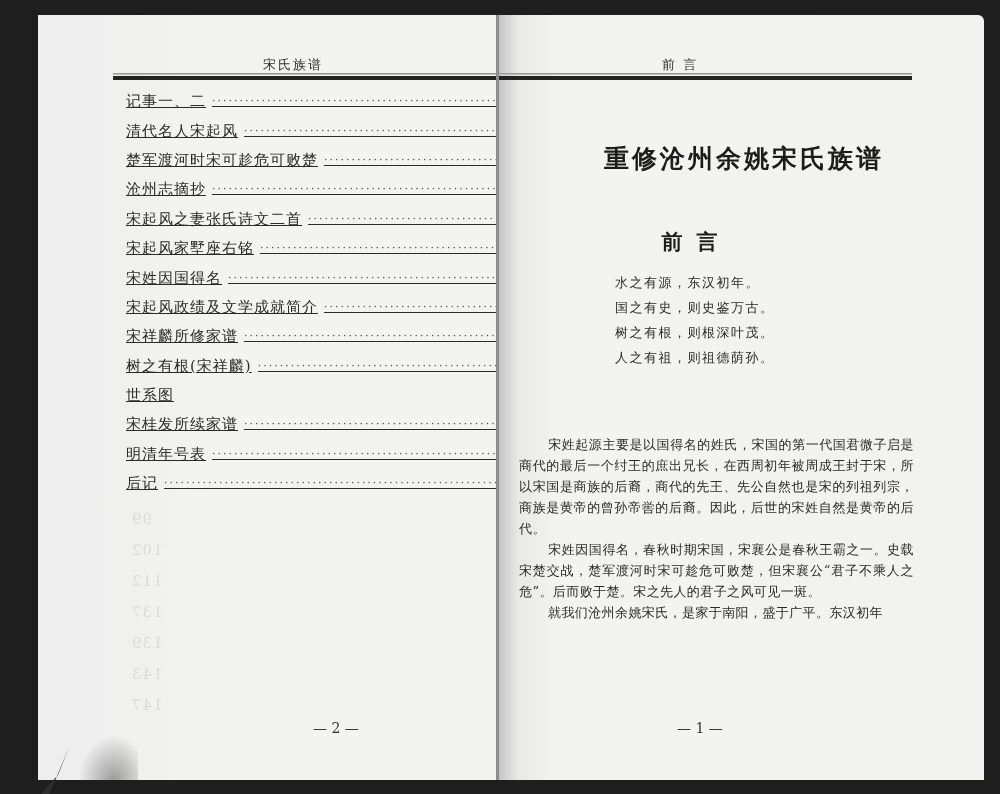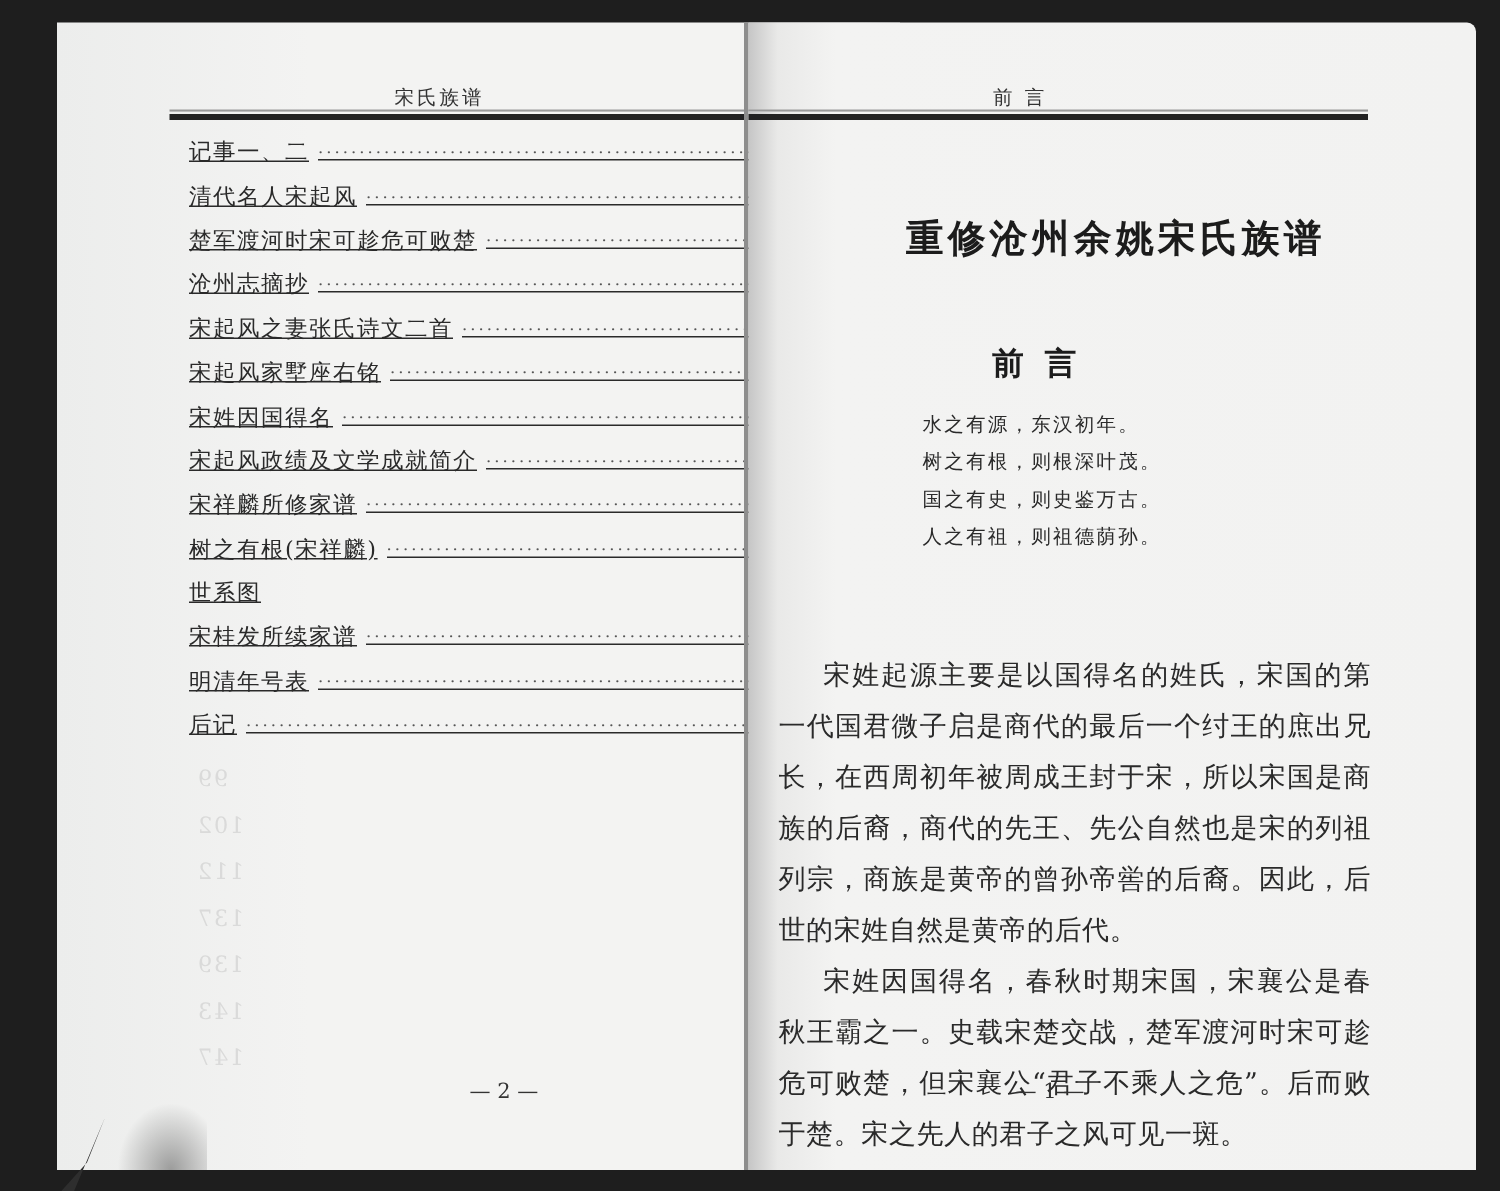--- a/index.html
+++ b/index.html
@@ -57,21 +57,21 @@
   }
   .preface-heading {
     position: absolute; left: 0; top: 213px; width: 395px; text-align: center;
     font-size: 21px; font-weight: bold; color: #1c1c1c; letter-spacing: 14px;
   }
   .verse { position: absolute; left: 116px; top: 259px; }
   .verse-line { height: 25px; font-size: 13px; color: #2a2a2a; letter-spacing: 1.5px; }
   .body-text {
     position: absolute; left: 20px; top: 419px; width: 395px;
   }
-  .para { font-size: 18px; color: #2a2a2a; line-height: 34px; text-align: justify; letter-spacing: 0.4px; }
+  .para { font-size: 13px; color: #2a2a2a; line-height: 21px; text-align: justify; letter-spacing: 0.4px; }
   .para .indent { display: inline-block; width: 29px; }
 
   .corner-curl {
     position: absolute; left: 40px; top: 745px; width: 30px; height: 50px;
     background: #2e2e2e; clip-path: polygon(100% 0, 60% 60%, 0% 100%, 30% 100%);
   }
   .curl-shadow { position: absolute; left: 40px; top: 720px; width: 60px; height: 45px;
     background: radial-gradient(ellipse at 60% 100%, rgba(0,0,0,0.35), transparent 70%); }
 </style>
 </head>
@@ -169,22 +169,22 @@
 
   <div class="page right">
     <div class="running-head" style="left:163px">前  言</div>
     <div class="rule" style="left:0; width:413px"></div>
 
     <div class="book-title">重修沧州余姚宋氏族谱</div>
     <div class="preface-heading">前言</div>
 
     <div class="verse">
       <div class="verse-line">水之有源，东汉初年。</div>
+      <div class="verse-line">国之有史，则史鉴万古。</div>
       <div class="verse-line">树之有根，则根深叶茂。</div>
-      <div class="verse-line">国之有史，则史鉴万古。</div>
       <div class="verse-line">人之有祖，则祖德荫孙。</div>
     </div>
 
     <div class="body-text">
       <div class="para"><span class="indent"></span><span>宋姓起源主要是以国得名的姓氏，宋国的第一代国君微子启是商代的最后一个纣王的庶出兄长，在西周初年被周成王封于宋，所以宋国是商族的后裔，商代的先王、先公自然也是宋的列祖列宗，商族是黄帝的曾孙帝喾的后裔。因此，后世的宋姓自然是黄帝的后代。</span></div>
       <div class="para"><span class="indent"></span><span>宋姓因国得名，春秋时期宋国，宋襄公是春秋王霸之一。史载宋楚交战，楚军渡河时宋可趁危可败楚，但宋襄公“君子不乘人之危”。后而败于楚。宋之先人的君子之风可见一斑。</span></div>
       <div class="para"><span class="indent"></span><span>就我们沧州余姚宋氏，是家于南阳，盛于广平。东汉初年</span></div>
     </div>
 
     <div class="folio" style="left:178px; top:705px">— 1 —</div>

